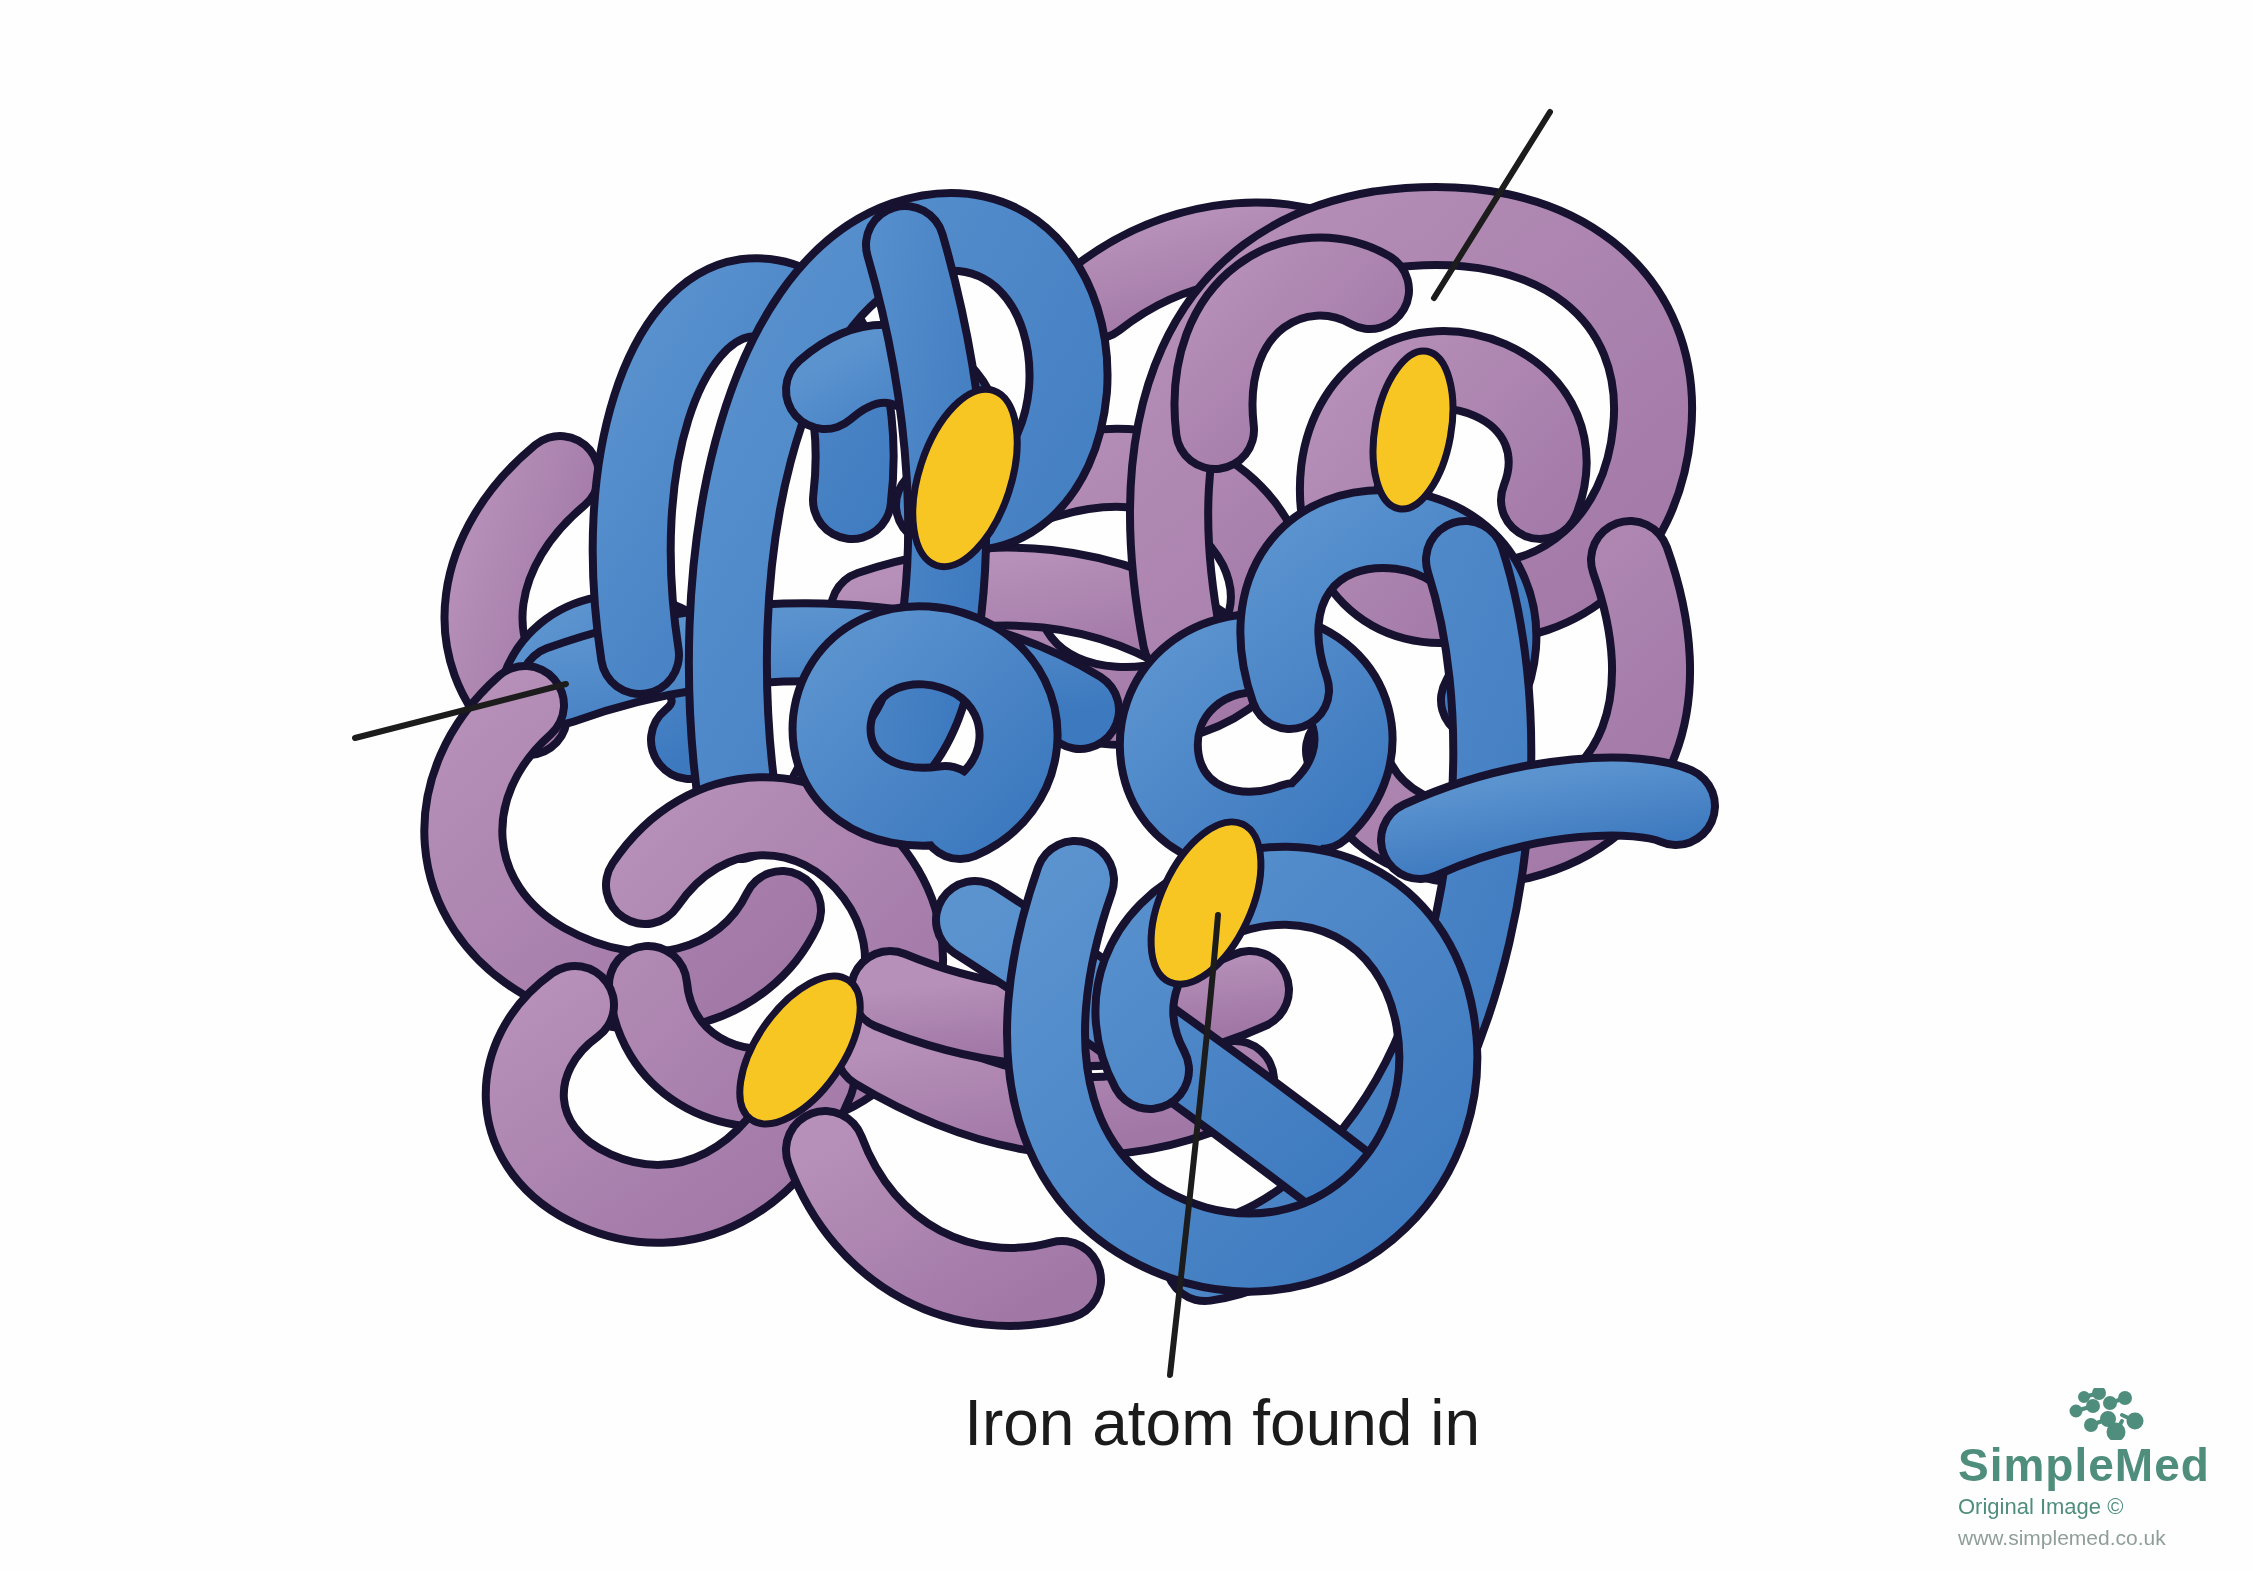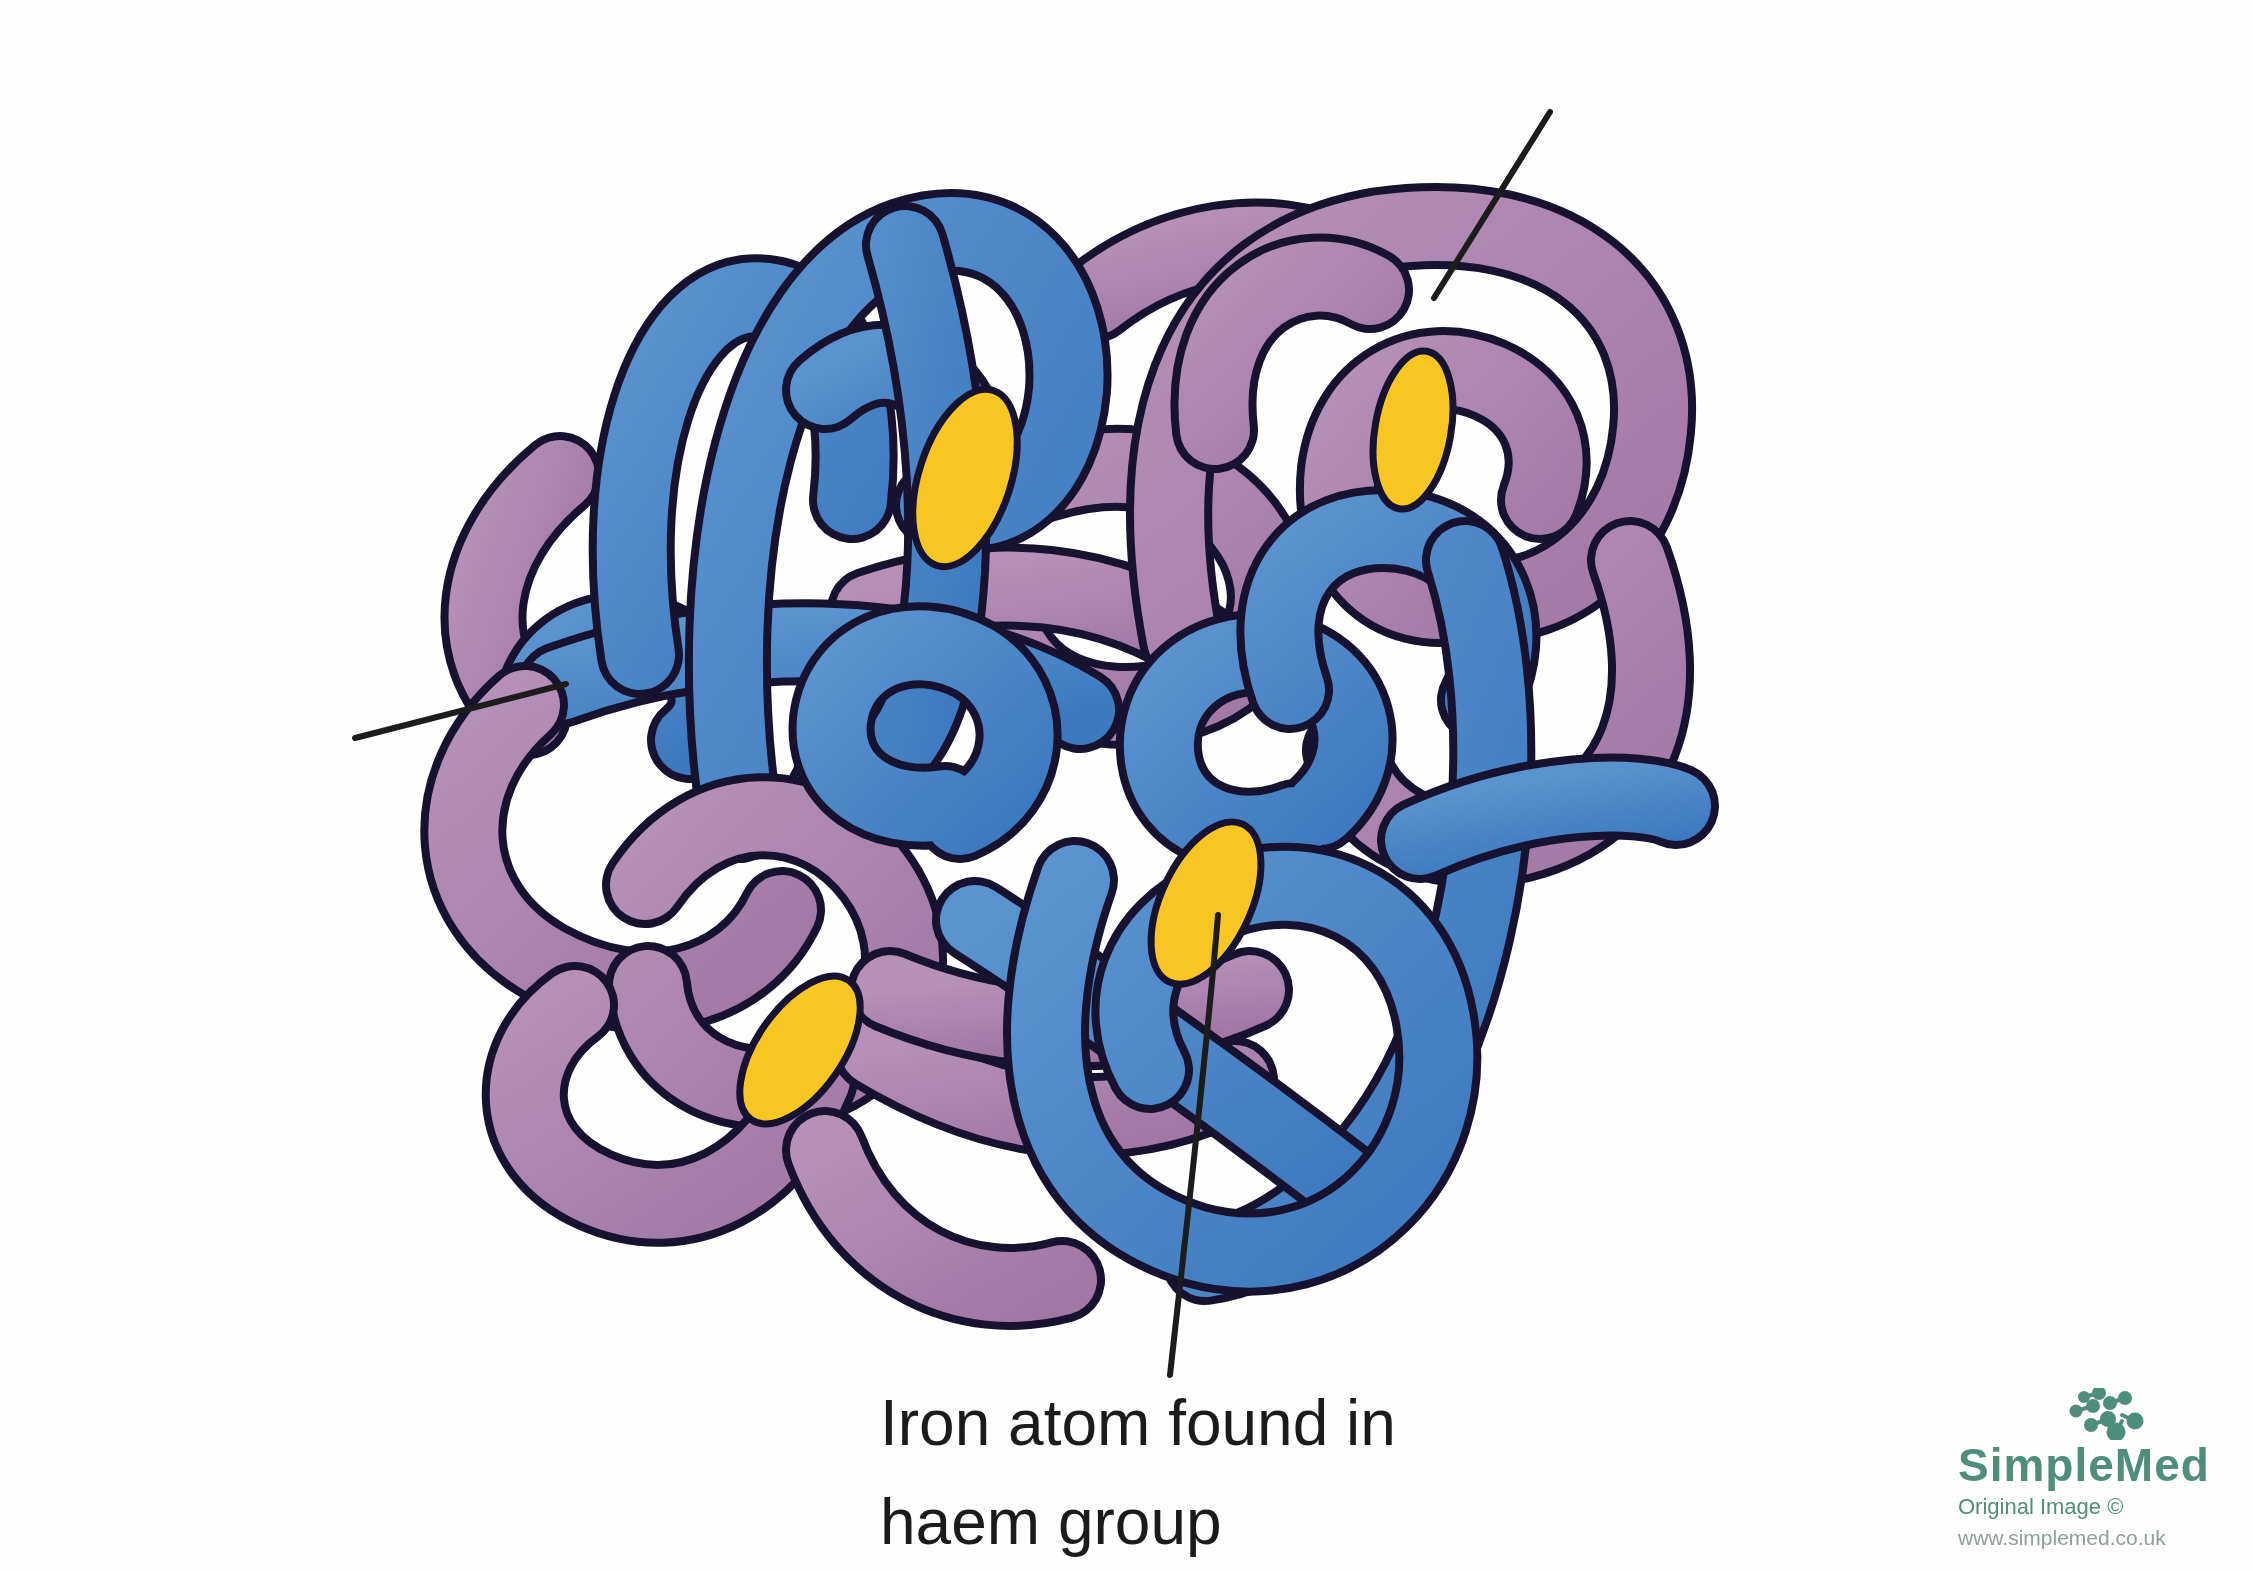--- a/index.html
+++ b/index.html
@@ -30,21 +30,21 @@
 
   .label {
     position: absolute;
     color: var(--label-text, #1b1b1b);
     font-size: 64px;
     line-height: 1.2;
     white-space: nowrap;
   }
   .label-other  { left: 1556px; top: 12px; }
   .label-alpha  { left: 25px;  top: 748px; }
-  .label-iron   { left: 880px; top: 1374px; width: 600px; text-align: left; white-space: normal; line-height: 1.55; }
+  .label-iron   { left: 880px; top: 1374px; width: 600px; text-align: right; white-space: normal; line-height: 1.55; }
 
   .watermark {
     position: absolute;
     left: 1958px;
     top: 1388px;
     width: 292px;
     text-align: left;
   }
   .watermark .molecule { display: block; margin: 0 auto 2px auto; }
   .wm-brand {
@@ -234,21 +234,20 @@
 
     <path class="leader" d="M 1550 112 L 1434 298"></path>
     <path class="leader" d="M 355 738 L 566 684"></path>
     <path class="leader" d="M 1218 915 C 1205 1070 1185 1240 1170 1375"></path>
   </svg>
 
 
 
   <div class="label label-iron">
     <div>Iron atom found in</div>
-    <div>haem group</div>
   </div>
 
   <div class="watermark">
     <svg class="molecule" width="100" height="52" viewBox="0 0 100 52">
       <g fill="var(--brand-teal, #4f8d7c)" stroke="var(--brand-teal, #4f8d7c)" stroke-width="4" stroke-linecap="round">
         <line x1="30" y1="9" x2="45" y2="5"></line>
         <line x1="22" y1="23" x2="39" y2="18"></line>
         <line x1="56" y1="15" x2="71" y2="10"></line>
         <line x1="37" y1="37" x2="54" y2="31"></line>
         <line x1="68" y1="27" x2="81" y2="33"></line>

